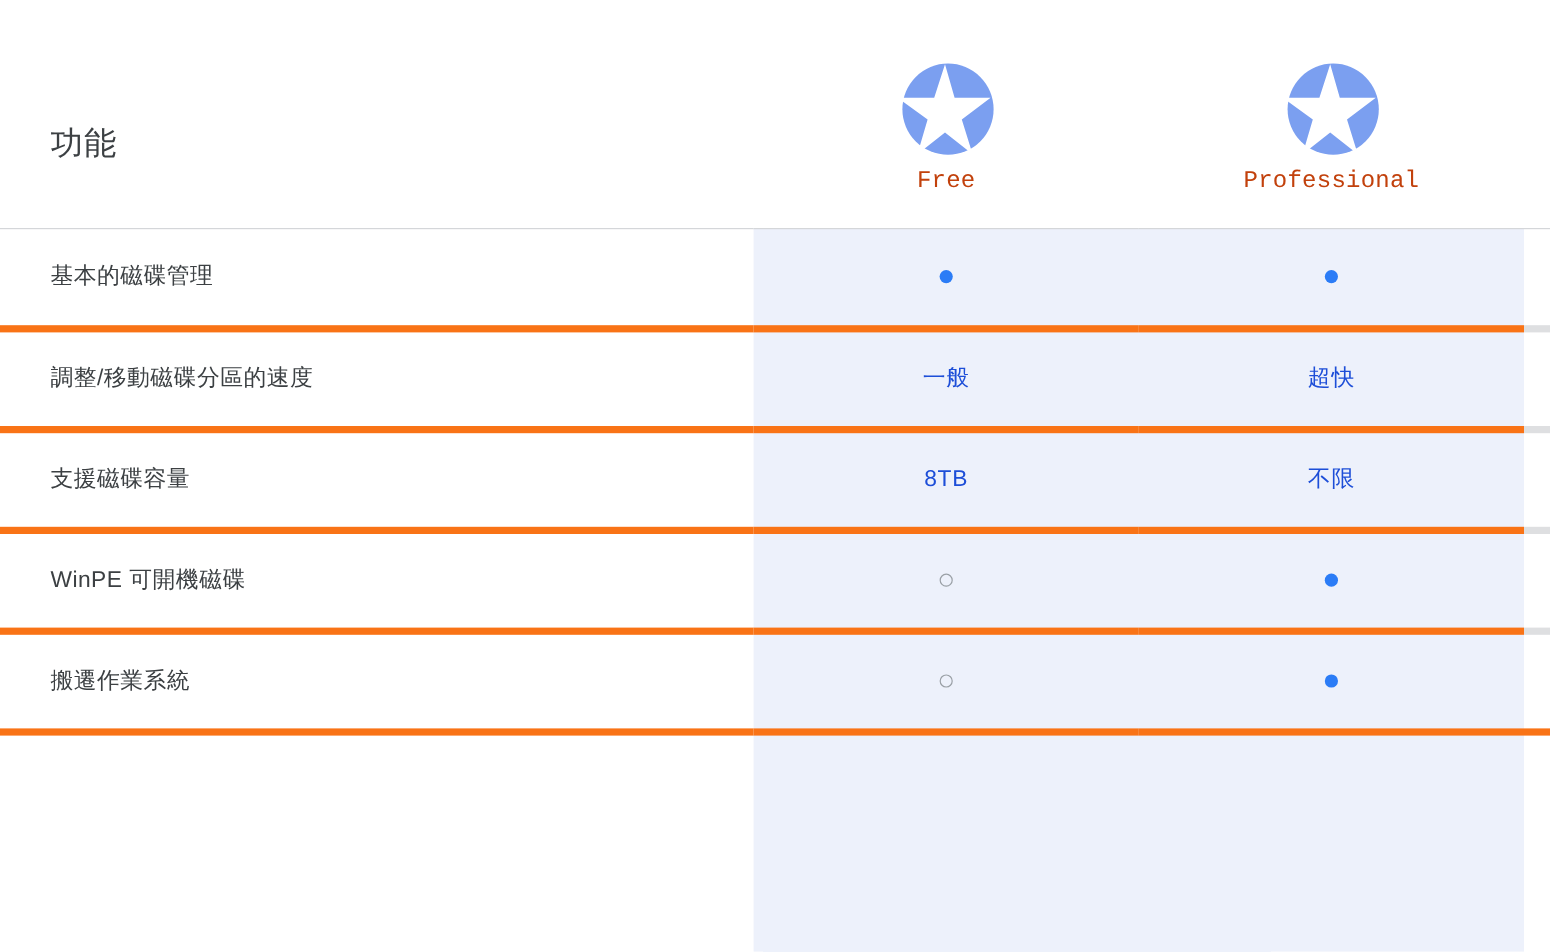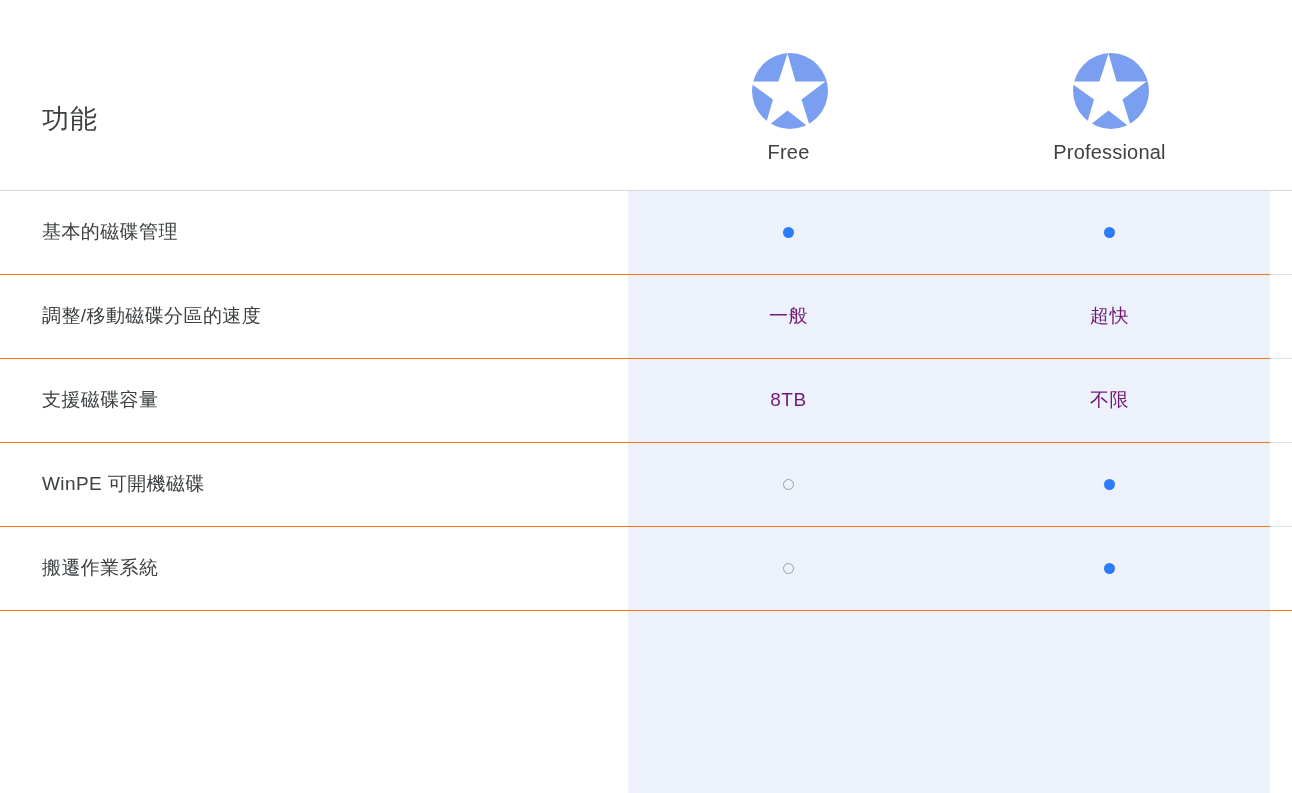--- a/index.html
+++ b/index.html
@@ -83,32 +83,33 @@
   }
   .plan-icon {
     display: block;
     width: 92px;
     height: 92px;
     margin-bottom: 4px;
   }
   .plan-label {
     font-size: 20px;
     line-height: 24px;
-    color: #404040;
+    color: #c2410c;
     letter-spacing: 0.2px;
     white-space: nowrap;
+    font-family: Liberation Mono, monospace;
   }
 
   
   tbody tr {
     height: 84px;
   }
   tbody td {
     padding: 0;
-    border-top: 1px solid #f97316;
+    border-top: 6px solid #f97316;
     background: transparent;
     vertical-align: middle;
   }
   tbody tr:first-child td {
     border-top: 1px solid #d4d6d9;
   }
 
   .feature-cell {
     padding-left: 42px;
     font-size: 19px;
@@ -116,21 +117,21 @@
     color: #3c4043;
     text-align: left;
     letter-spacing: 0.4px;
     white-space: nowrap;
   }
 
   .value-cell {
     text-align: center;
     font-size: 19px;
     line-height: 28px;
-    color: #701a75;
+    color: #1d4ed8;
     letter-spacing: 0.6px;
     white-space: nowrap;
   }
 
   .tail-cell { border-top-color: #dedfe1; }
 
   
   .mark {
     display: inline-block;
     vertical-align: middle;

